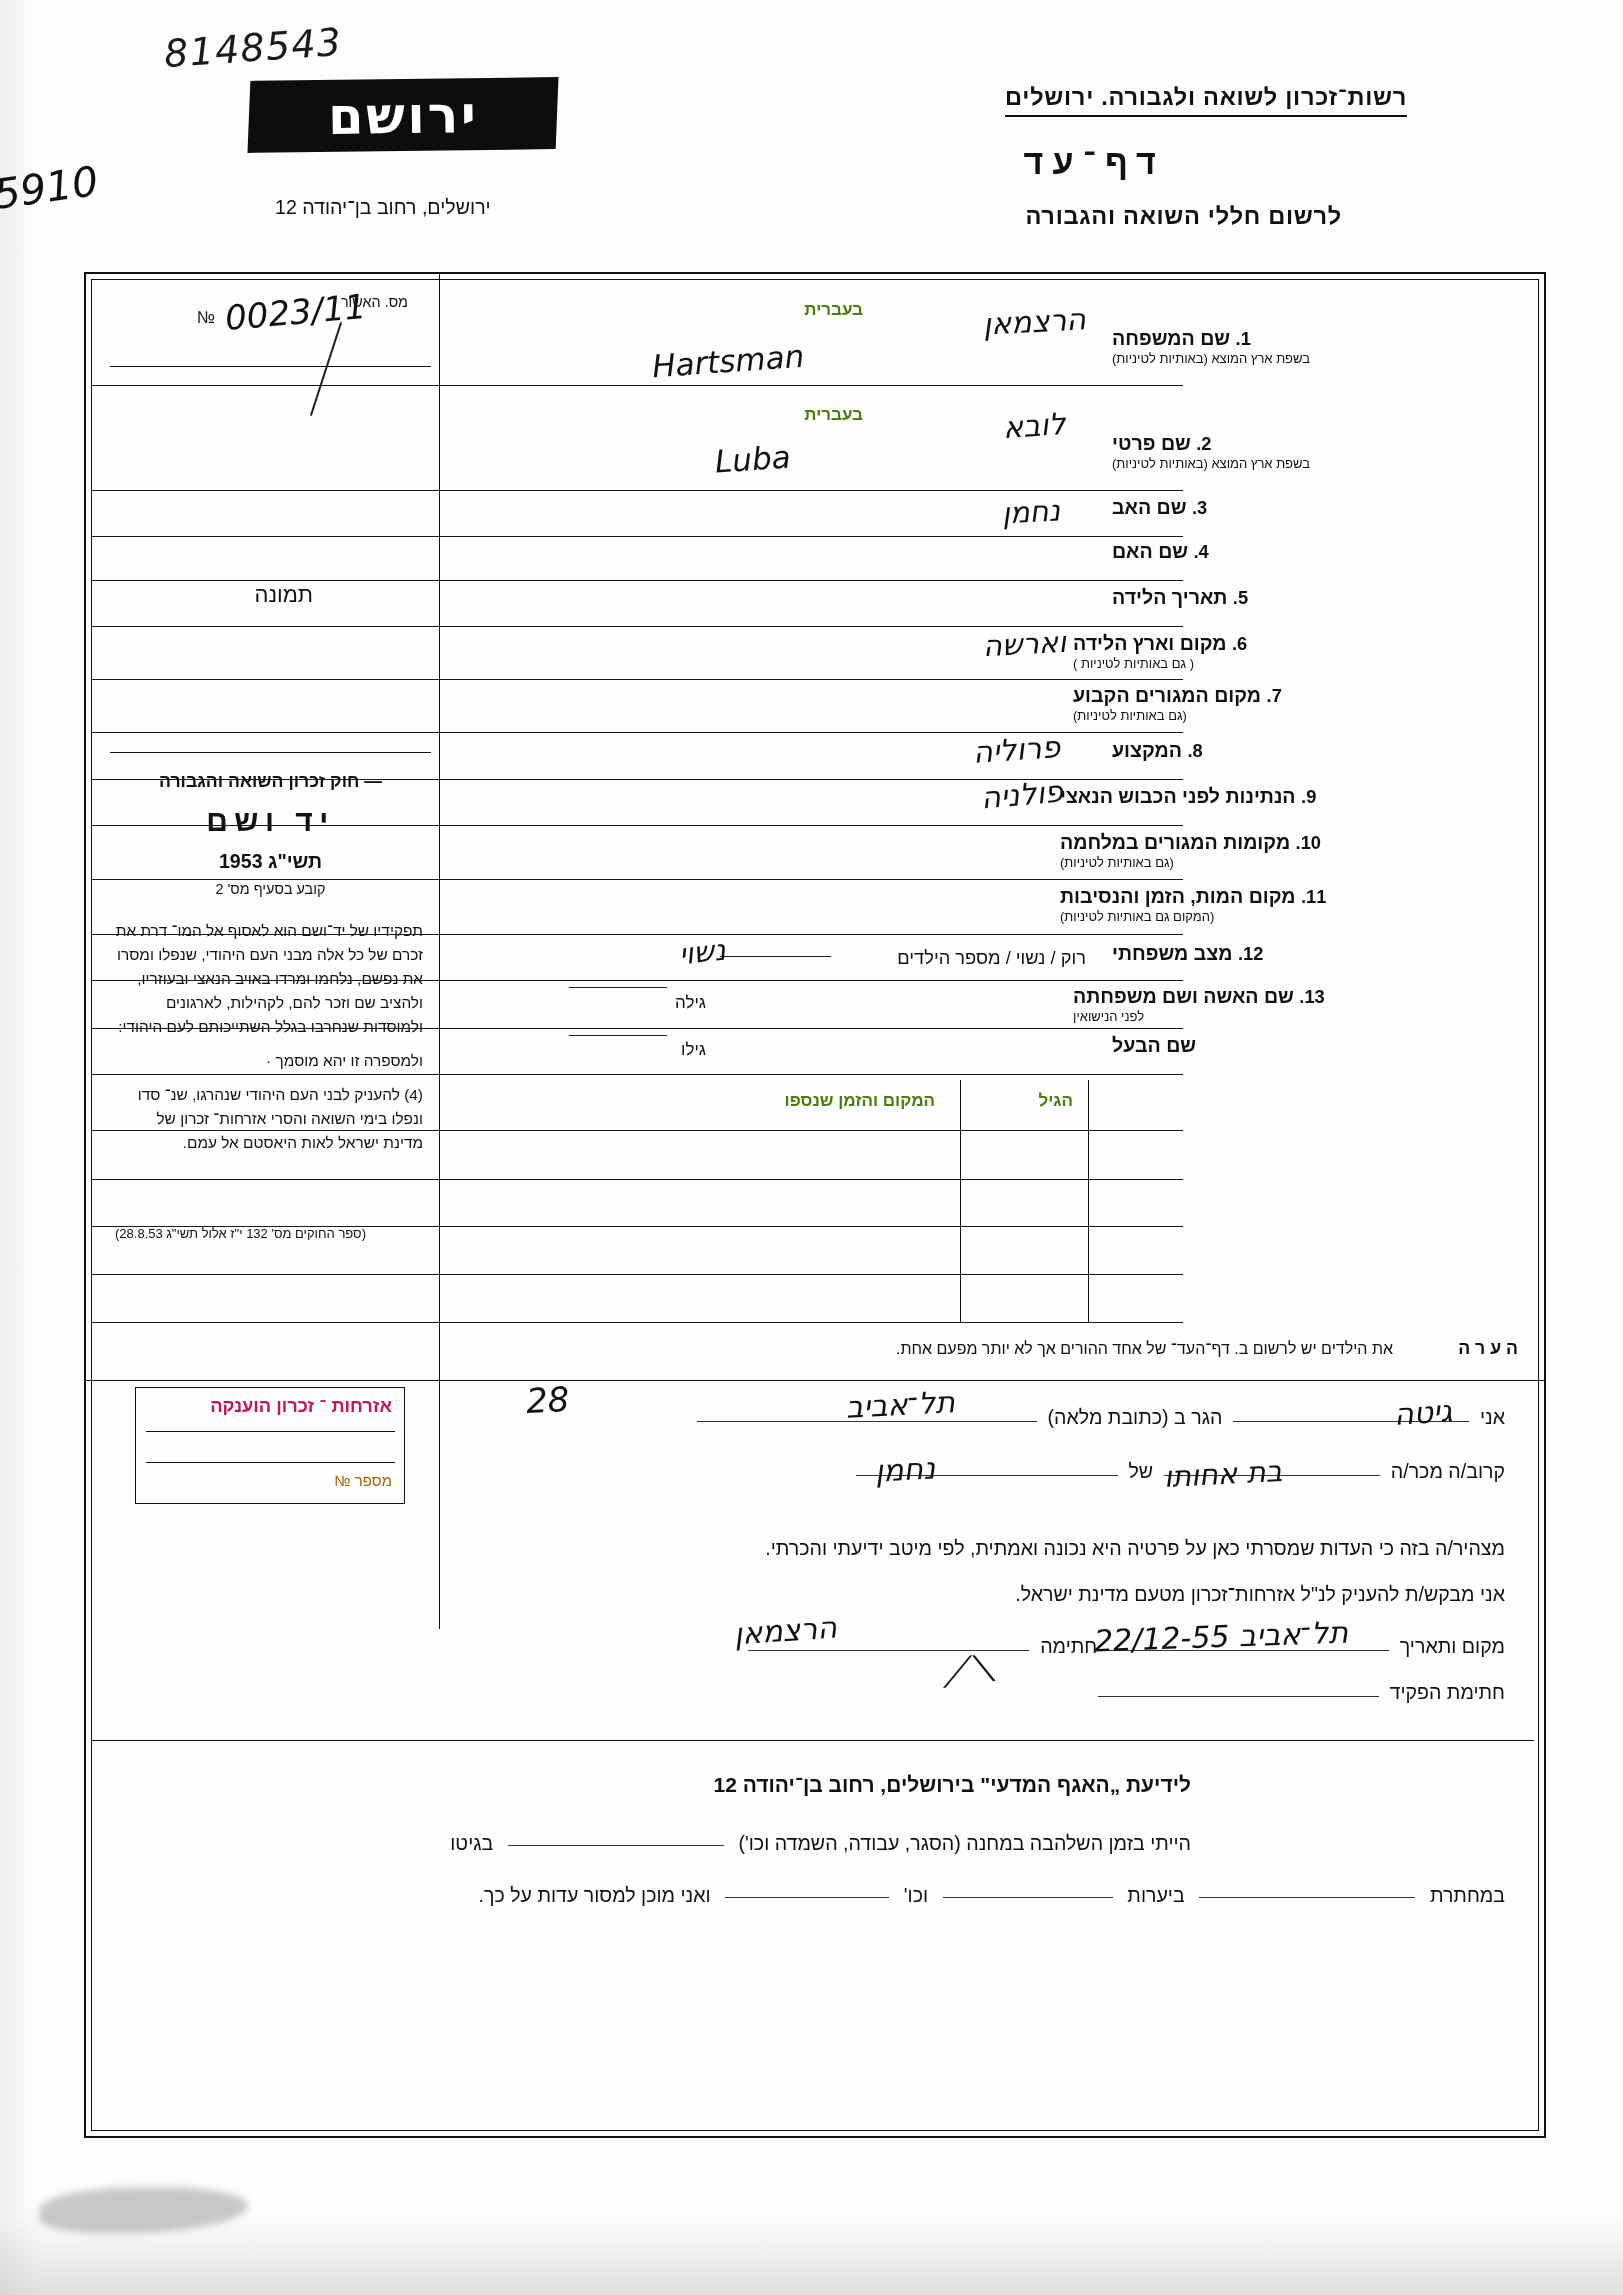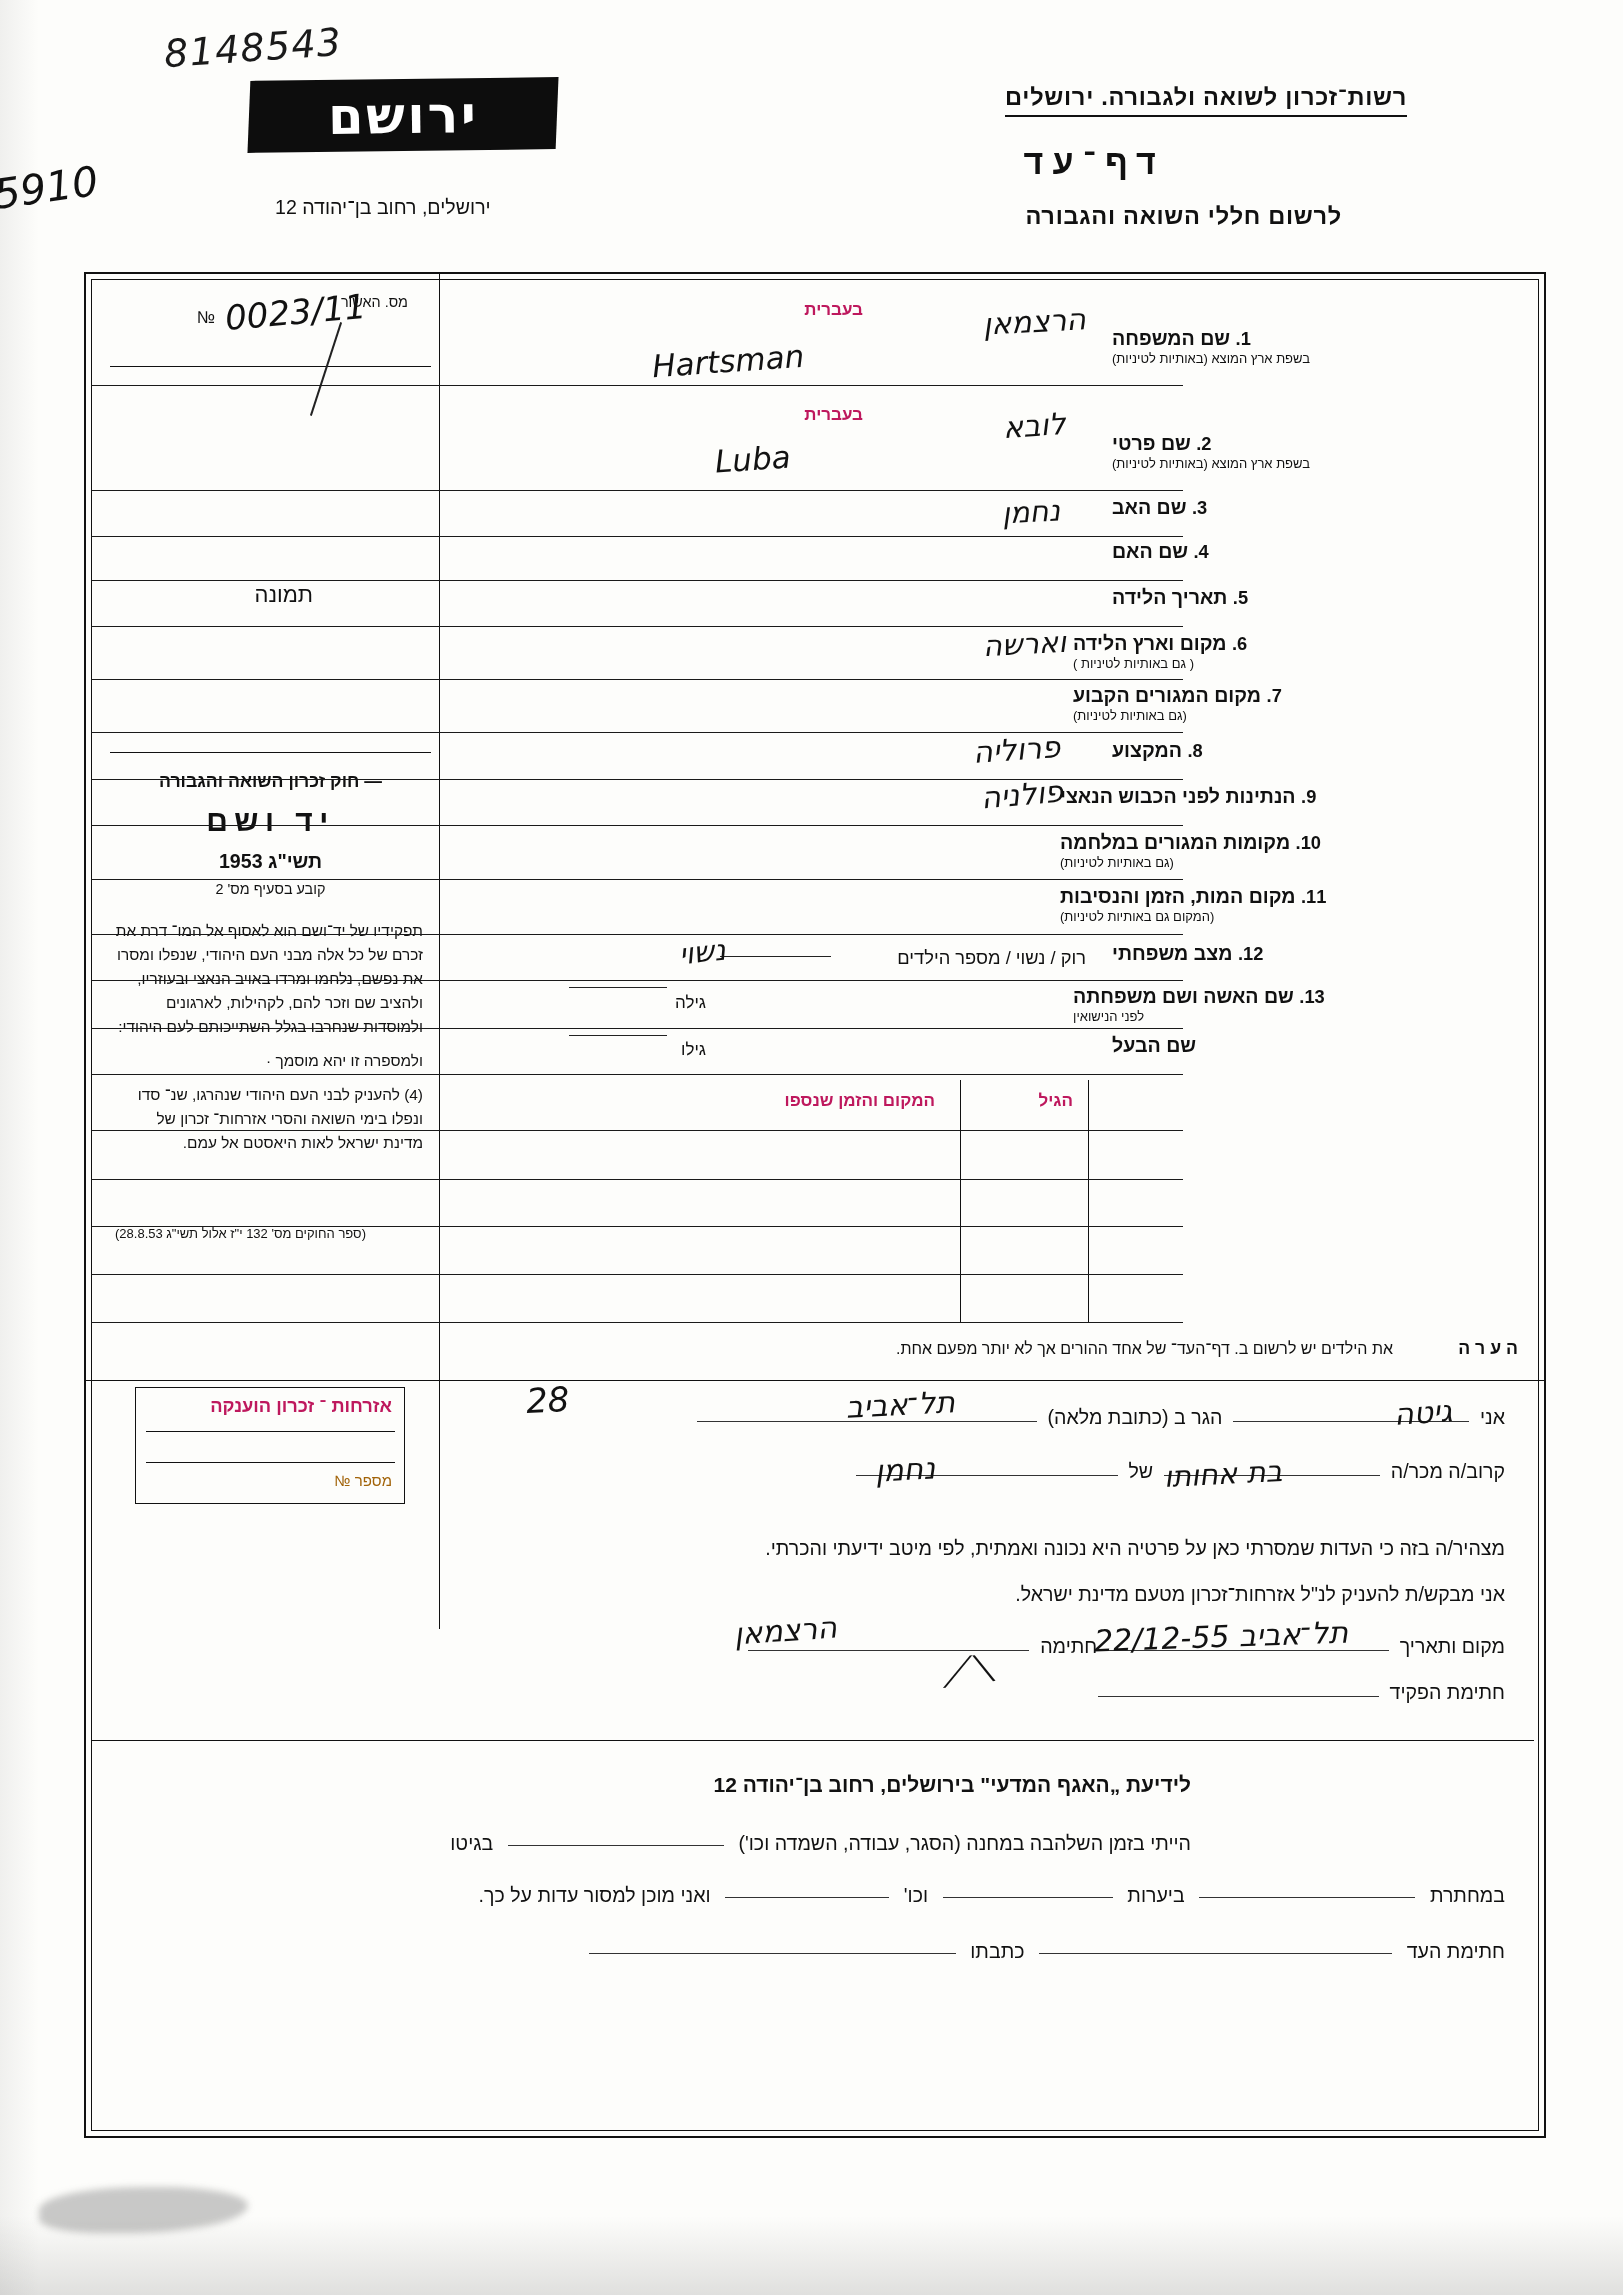--- a/index.html
+++ b/index.html
@@ -183,21 +183,21 @@
     position: absolute; text-align: left; color: #111;
   }
   .flabel .main {
     font-size: 19.6px; font-weight: bold; display: block; line-height: 1.1;
   }
   .flabel .sub {
     font-size: 13px; display: block; line-height: 1.15; margin-top: 2px;
   }
   .fnum { font-size: 18.3px; font-weight: bold; }
   .sub-hdr {
-    position: absolute; font-size: 17px; font-weight: bold; color: #be185d;
+    position: absolute; font-size: 17px; font-weight: bold; color: #4d7c0f;
   }
   
   .hw {
     position: absolute; color: #121212;
     font-family: "DejaVu Sans", sans-serif; font-style: italic;
   }
 
   
   .decl {
     position: absolute; right: 39px; width: 1047px; color: #111;
@@ -432,21 +432,15 @@
     <div class="footer-row" style="right:39px; top:1610px;">
       <span>במחתרת</span>
       <span class="solid-line" style="width:216px; margin:0 9.2px;"></span>
       <span>ביערות</span>
       <span class="solid-line" style="width:170px; margin:0 9.2px;"></span>
       <span>וכו'</span>
       <span class="solid-line" style="width:164px; margin:0 9.2px;"></span>
       <span>ואני מוכן למסור עדות על כך.</span>
     </div>
 
-    <div class="footer-row" style="right:39px; top:1666px;">
-      <span>חתימת העד</span>
-      <span class="solid-line" style="width:353px; margin:0 9.2px;"></span>
-      <span>כתבתו</span>
-      <span class="solid-line" style="width:367px; margin:0 9.2px;"></span>
-    </div>
   </div>
 </div>
 
 
 </body></html>

